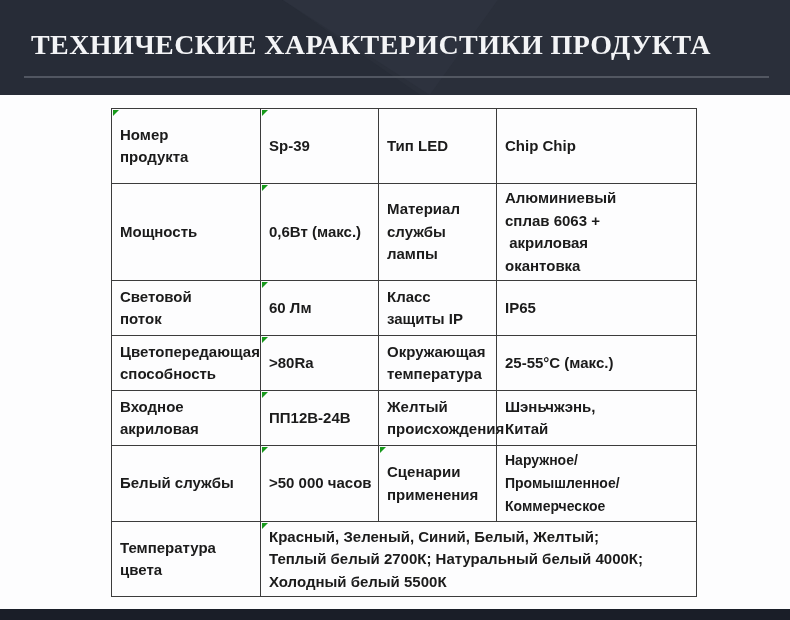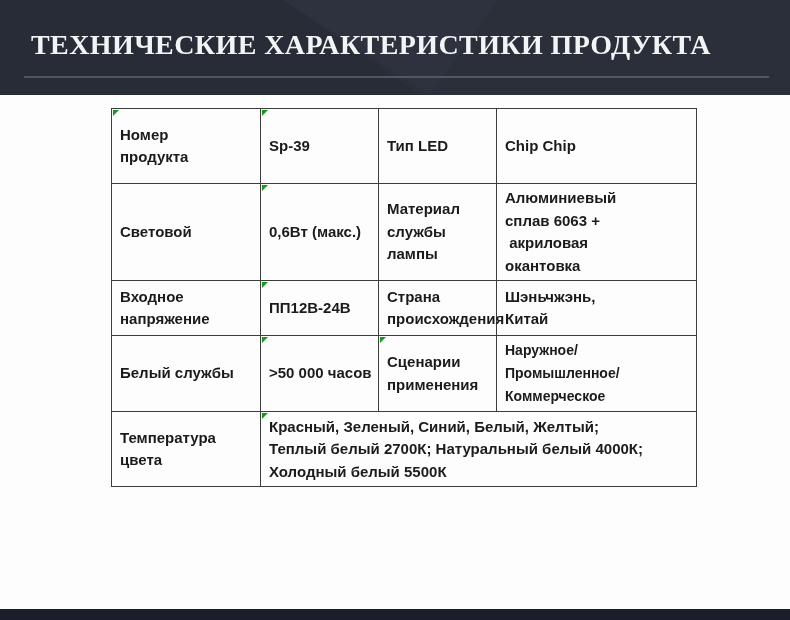--- a/index.html
+++ b/index.html
@@ -117,34 +117,50 @@
     </colgroup>
     <tbody>
         <tr class="r1">
       <td><span class="marker"></span><span class="cell-text">Номер
 продукта</span></td>
       <td><span class="marker"></span><span class="cell-text">Sp-39</span></td>
       <td><span class="cell-text">Тип LED</span></td>
       <td><span class="cell-text">Chip Chip</span></td>
     </tr>
     <tr class="r2">
-      <td><span class="cell-text">Световой</span></td>
+      <td><span class="cell-text">Мощность</span></td>
       <td><span class="marker"></span><span class="cell-text">0,6Вт (макс.)</span></td>
       <td><span class="cell-text">Материал
 службы лампы</span></td>
       <td><span class="cell-text">Алюминиевый
 сплав 6063 +
 &nbsp;акриловая
 окантовка</span></td>
     </tr>
+    <tr class="r3">
+      <td><span class="cell-text">Световой
+поток</span></td>
+      <td><span class="marker"></span><span class="cell-text">60 Лм</span></td>
+      <td><span class="cell-text">Класс
+защиты IP</span></td>
+      <td><span class="cell-text">IP65</span></td>
+    </tr>
+    <tr class="r4">
+      <td><span class="cell-text">Цветопередающая
+способность</span></td>
+      <td><span class="marker"></span><span class="cell-text">&gt;80Ra</span></td>
+      <td><span class="cell-text">Окружающая
+температура</span></td>
+      <td><span class="cell-text">25-55°C (макс.)</span></td>
+    </tr>
     <tr class="r5">
       <td><span class="cell-text">Входное
-напряжение</span></td>
+акриловая</span></td>
       <td><span class="marker"></span><span class="cell-text">ПП12В-24В</span></td>
-      <td><span class="cell-text">Страна
+      <td><span class="cell-text">Желтый
 происхождения</span></td>
       <td><span class="cell-text">Шэньчжэнь,
 Китай</span></td>
     </tr>
     <tr class="r6">
       <td><span class="cell-text">Белый службы</span></td>
       <td><span class="marker"></span><span class="cell-text">&gt;50 000 часов</span></td>
       <td><span class="marker"></span><span class="cell-text">Сценарии
 применения</span></td>
       <td class="small"><span class="cell-text">Наружное/

